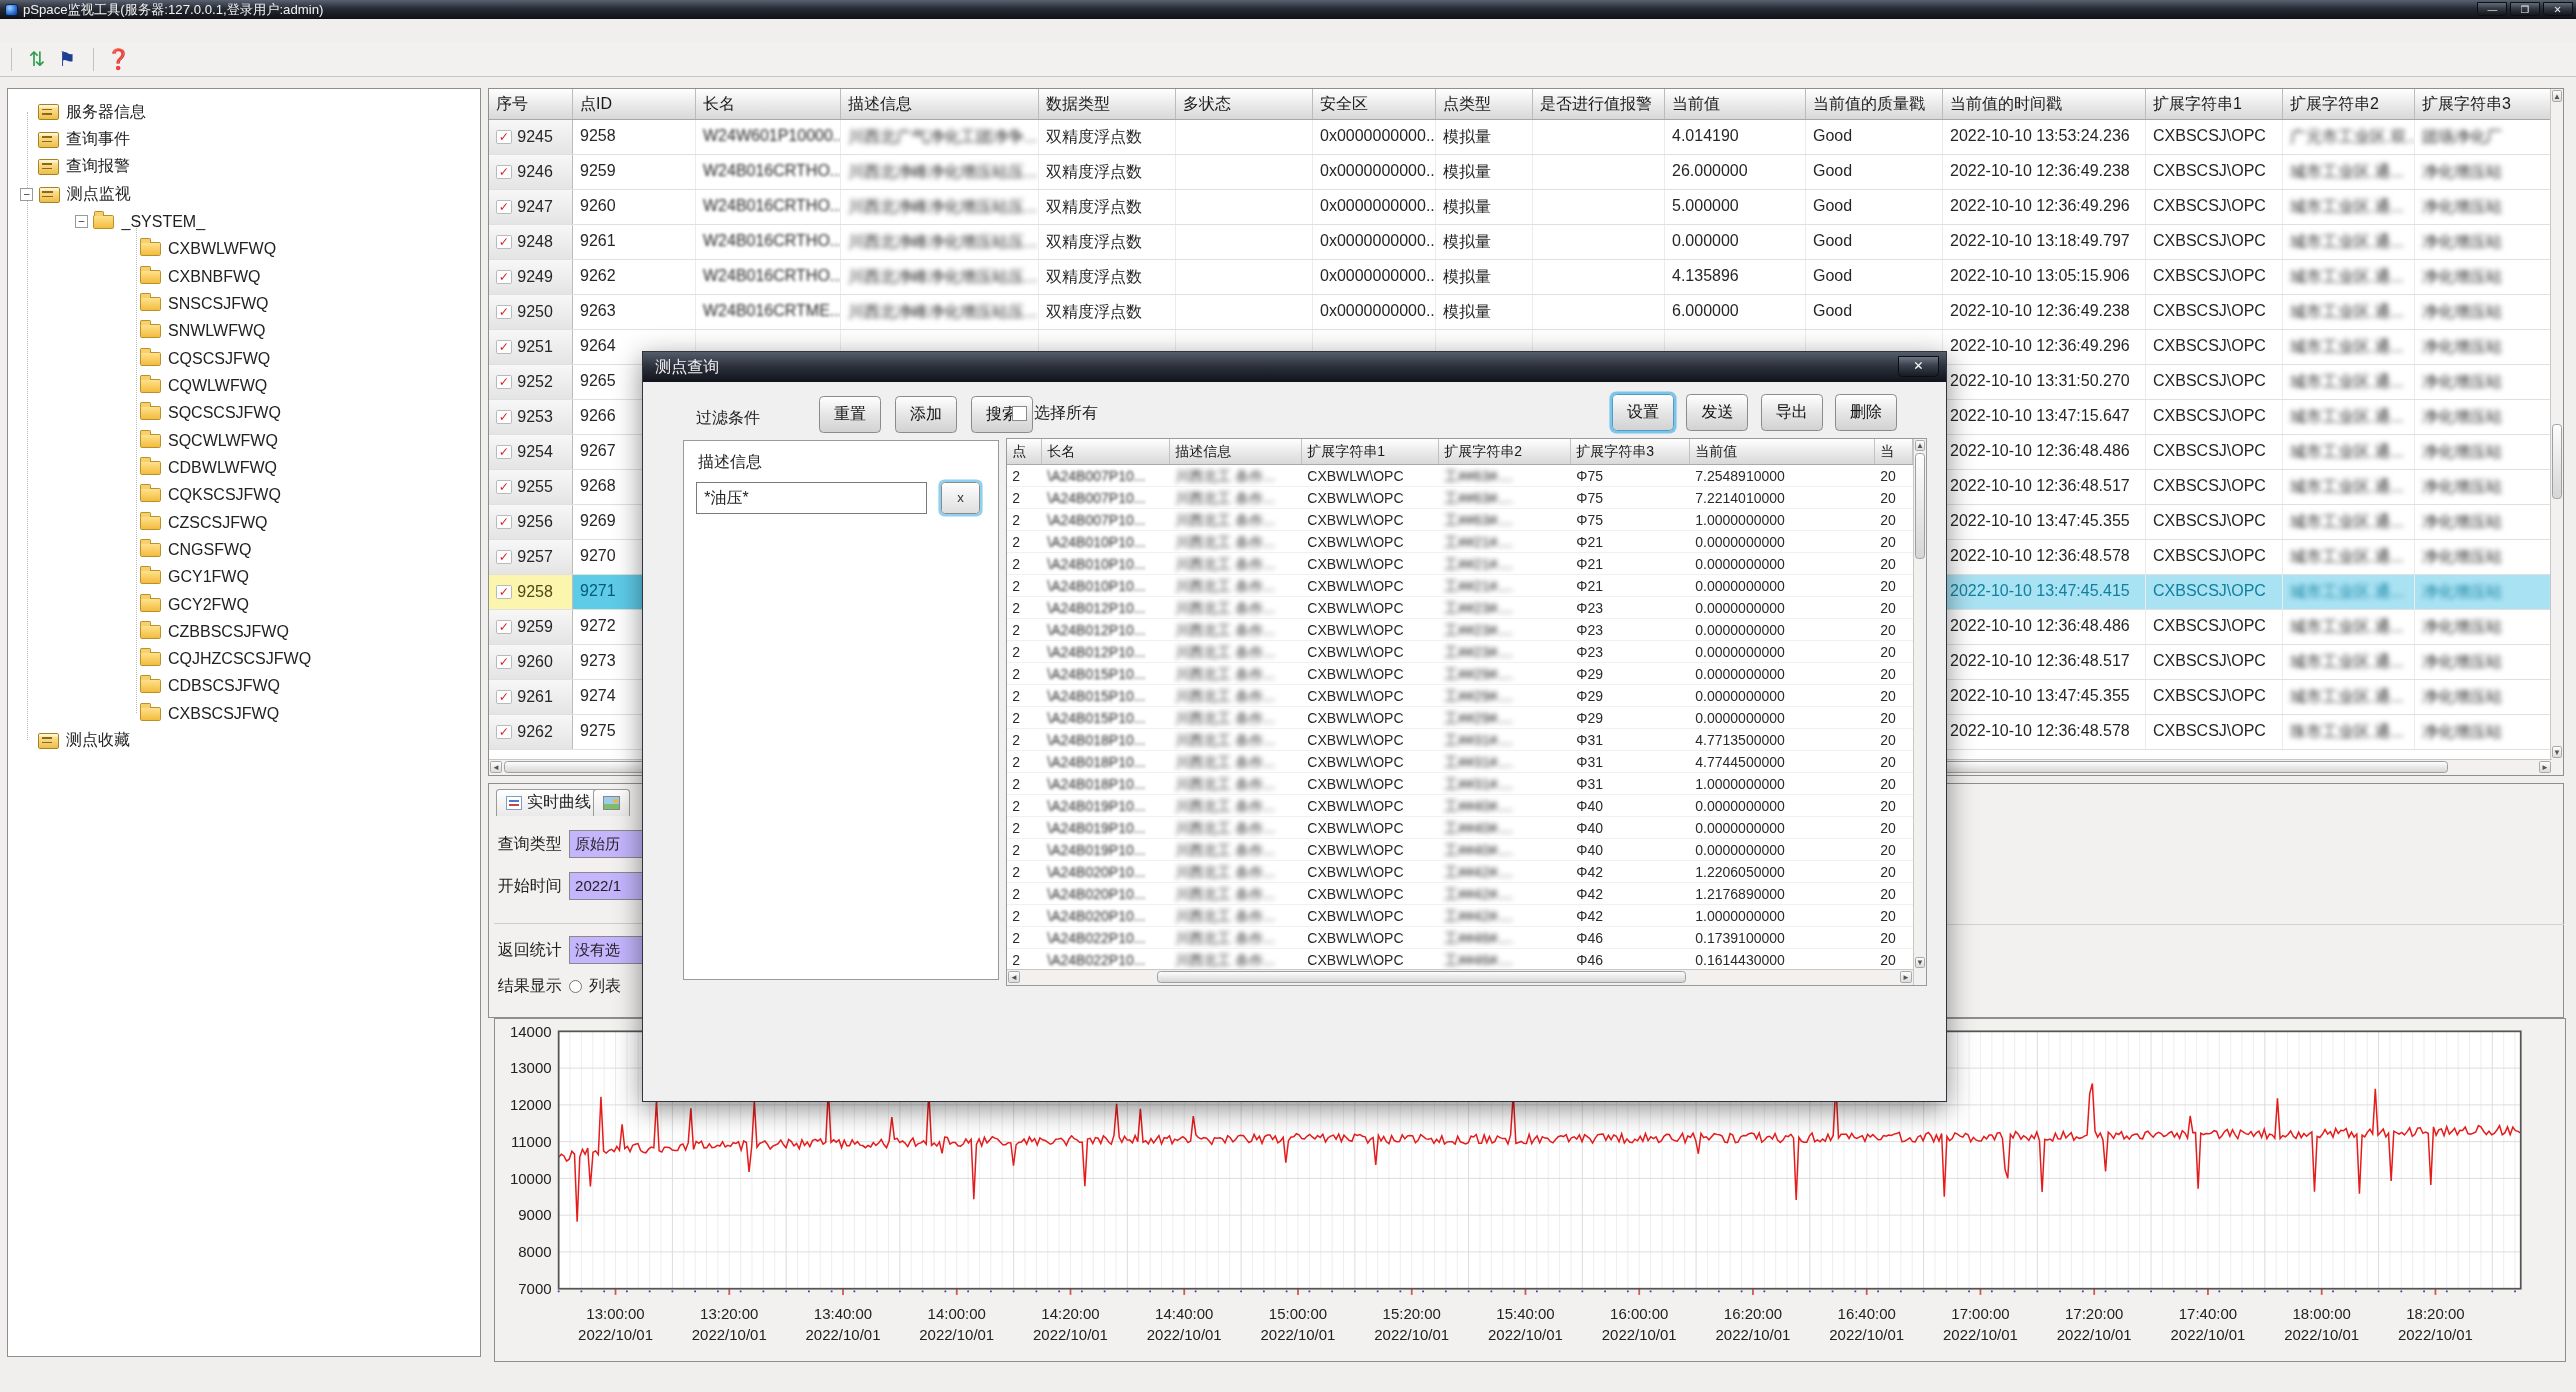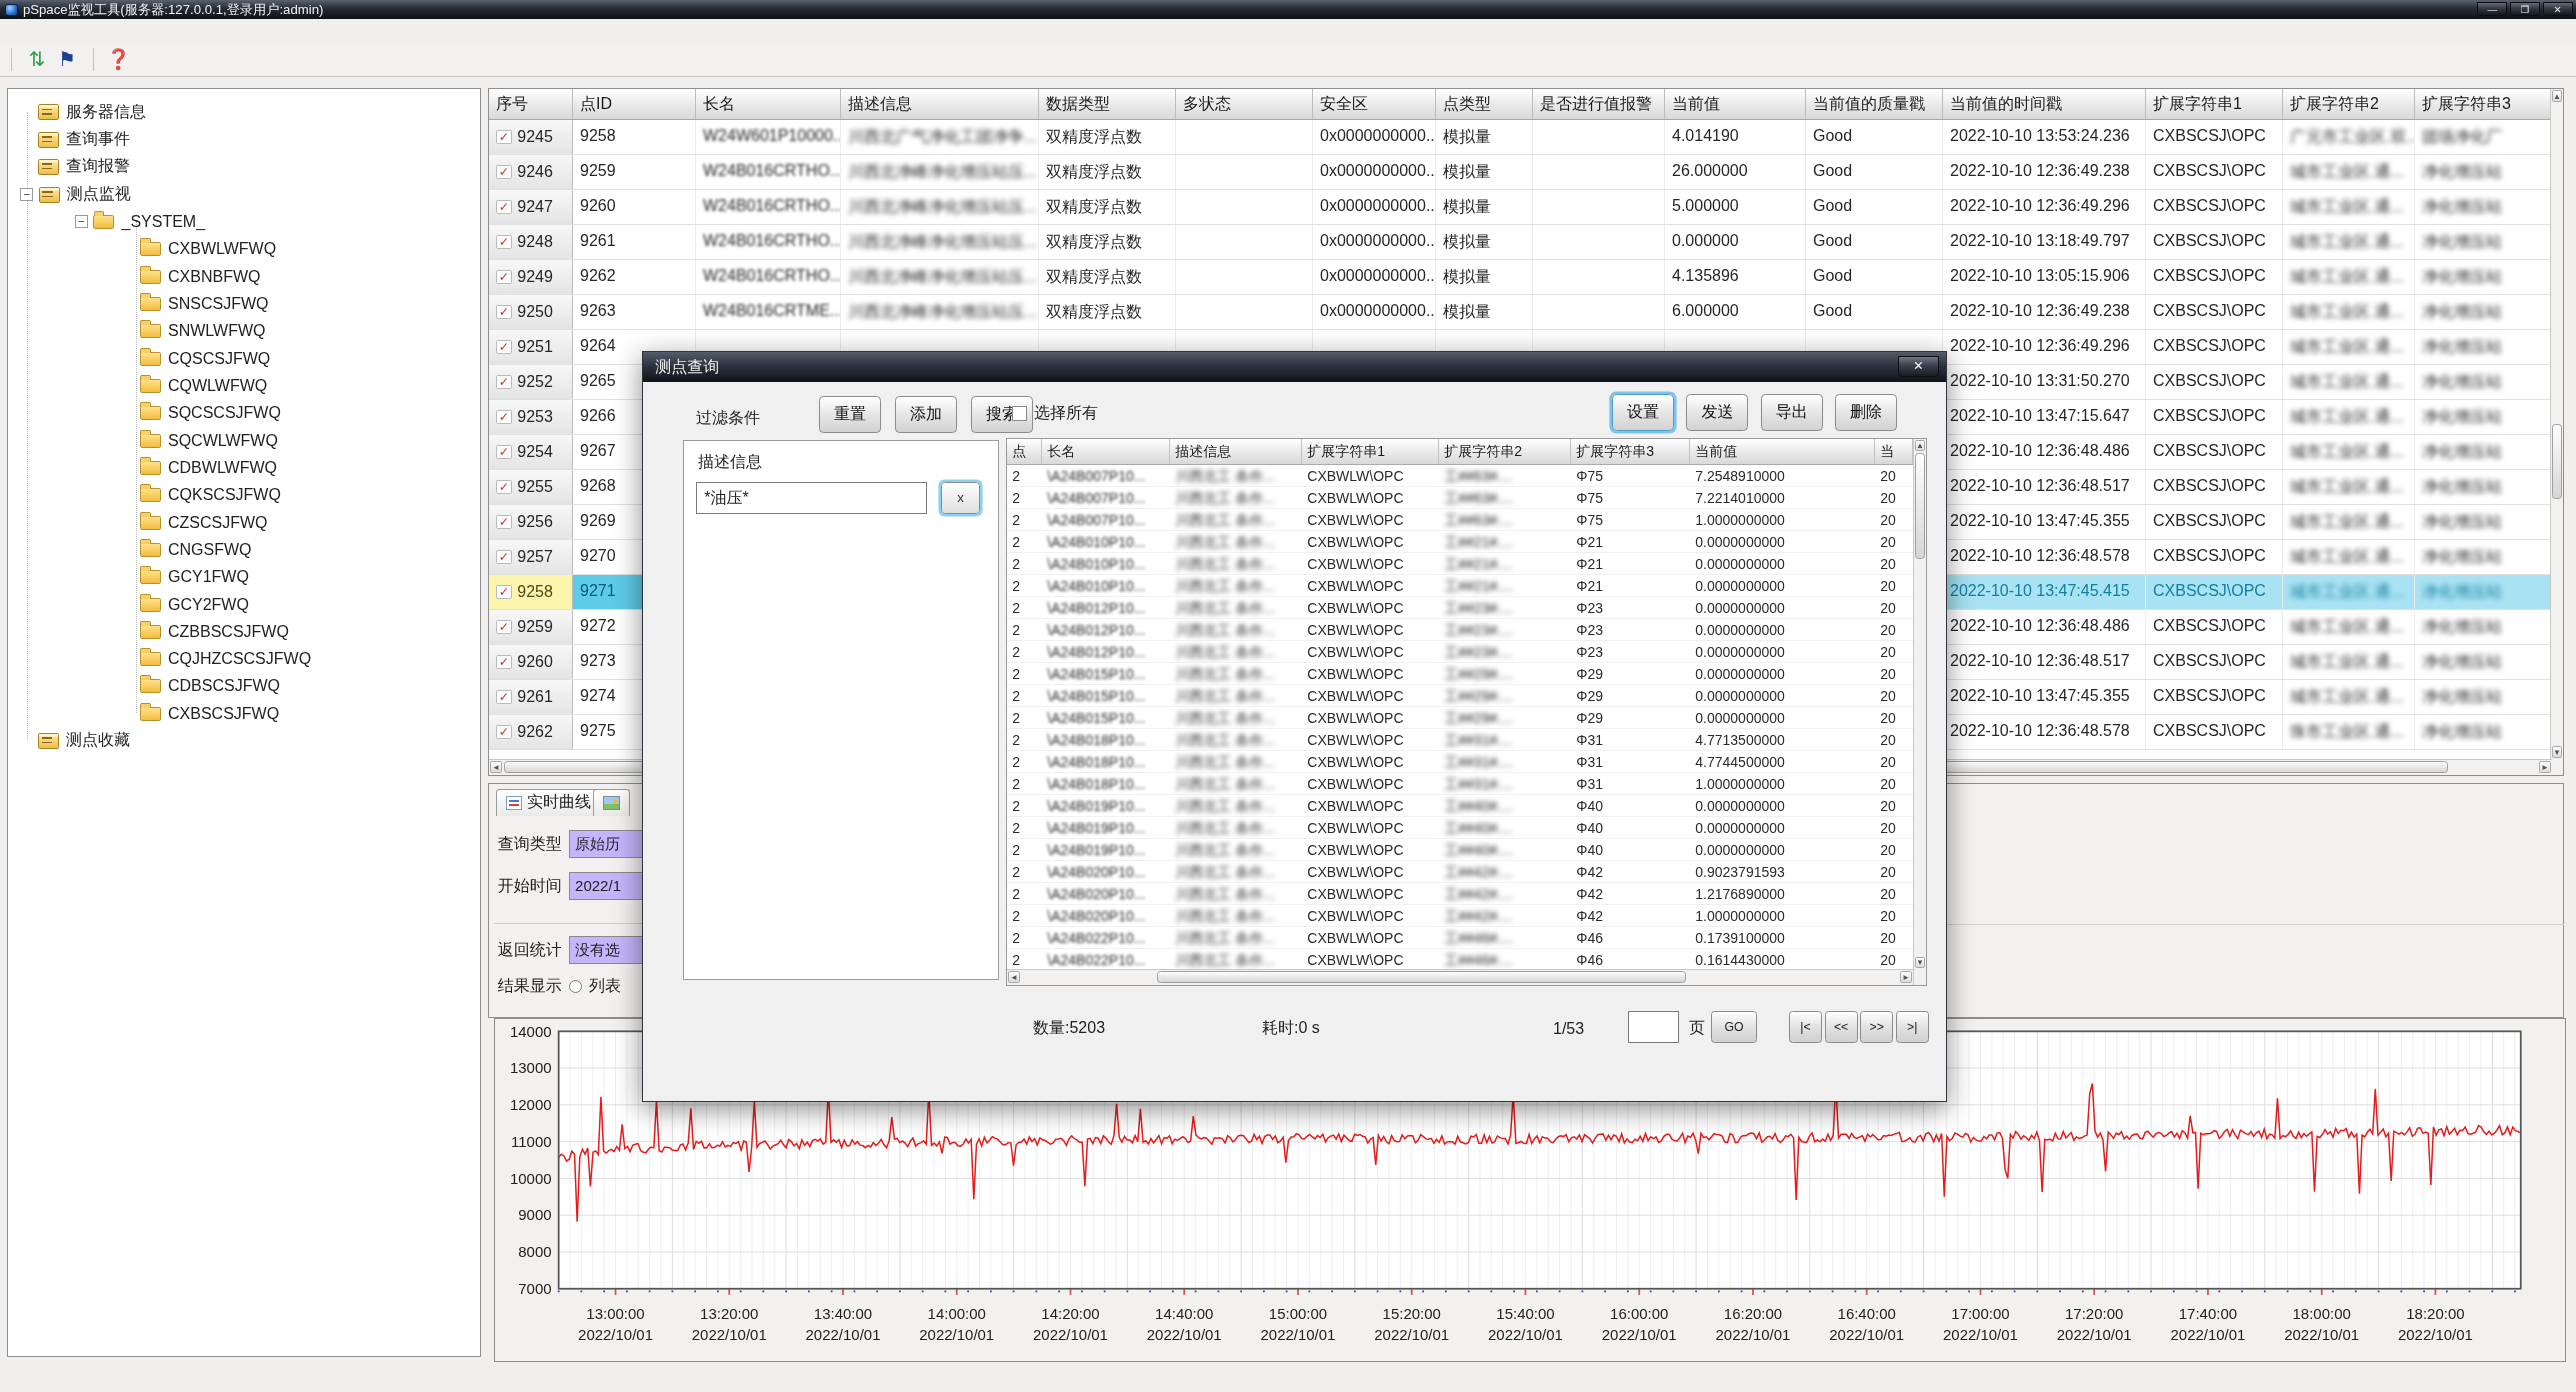--- a/index.html
+++ b/index.html
@@ -1256,21 +1256,21 @@
             <div class="dl-cell" style="width: 185px;"><span>0.0000000000</span></div>
             <div class="dl-cell" style="width: 38px;"><span>20</span></div>
           </div>
           <div class="dl-row">
             <div class="dl-cell" style="width: 35px;"><span>2</span></div>
             <div class="dl-cell" style="width: 128px;"><span class="bl2">\A24B020P10...</span></div>
             <div class="dl-cell" style="width: 132px;"><span class="bl">川西北工 条作...</span></div>
             <div class="dl-cell" style="width: 137px;"><span>CXBWLW\OPC</span></div>
             <div class="dl-cell" style="width: 132px;"><span class="bl">工##42#....</span></div>
             <div class="dl-cell" style="width: 119px;"><span>Φ42</span></div>
-            <div class="dl-cell" style="width: 185px;"><span>0.9023791593</span></div>
+            <div class="dl-cell" style="width: 185px;"><span>1.2206050000</span></div>
             <div class="dl-cell" style="width: 38px;"><span>20</span></div>
           </div>
           <div class="dl-row">
             <div class="dl-cell" style="width: 35px;"><span>2</span></div>
             <div class="dl-cell" style="width: 128px;"><span class="bl2">\A24B020P10...</span></div>
             <div class="dl-cell" style="width: 132px;"><span class="bl">川西北工 条作...</span></div>
             <div class="dl-cell" style="width: 137px;"><span>CXBWLW\OPC</span></div>
             <div class="dl-cell" style="width: 132px;"><span class="bl">工##42#....</span></div>
             <div class="dl-cell" style="width: 119px;"><span>Φ42</span></div>
             <div class="dl-cell" style="width: 185px;"><span>1.2176890000</span></div>
@@ -1312,30 +1312,16 @@
         <div class="sb-thumb" style="left:0.9px;top:14px;width:10.6px;height:106px;"></div>
         <div class="sb-btn" style="left:0.9px;bottom:17px;width:10.6px;height:11.5px;line-height:10.6px;">▼</div>
       </div>
       <div class="hscroll" style="width:906px;">
         <div class="sb-btn" style="left:0.9px;top:0.9px;width:12.3px;height:12.3px;line-height:11.5px;">◄</div>
         <div class="sb-thumb" style="left:150px;top:0.9px;width:529px;height:12.3px;"></div>
         <div class="sb-btn" style="right:0.9px;top:0.9px;width:12.3px;height:12.3px;line-height:11.5px;">►</div>
       </div>
     </div>
 
-    <div class="dlg-footer">
-      <span class="footer-text" style="left:390px;">数量:5203</span>
-      <span class="footer-text" style="left:619px;">耗时:0 s</span>
-      <span class="footer-text" style="left:910px;">1/53</span>
-      <input class="pg-input" style="">
-      <span class="footer-text" style="left:1046px;">页</span>
-      <div class="nav-btn" style="position:absolute;left:1068px;top:1.8px;width:46px;">GO</div>
-      <div id="dlgNav" style="position:absolute;left:1146px;top:1.8px;display:flex;">
-          <div class="nav-btn">|&lt;</div>
-          <div class="nav-btn">&lt;&lt;</div>
-          <div class="nav-btn">&gt;&gt;</div>
-          <div class="nav-btn">&gt;|</div>
-        </div>
-    </div>
   </div>
 
 </div>
 
 
 </body></html>

